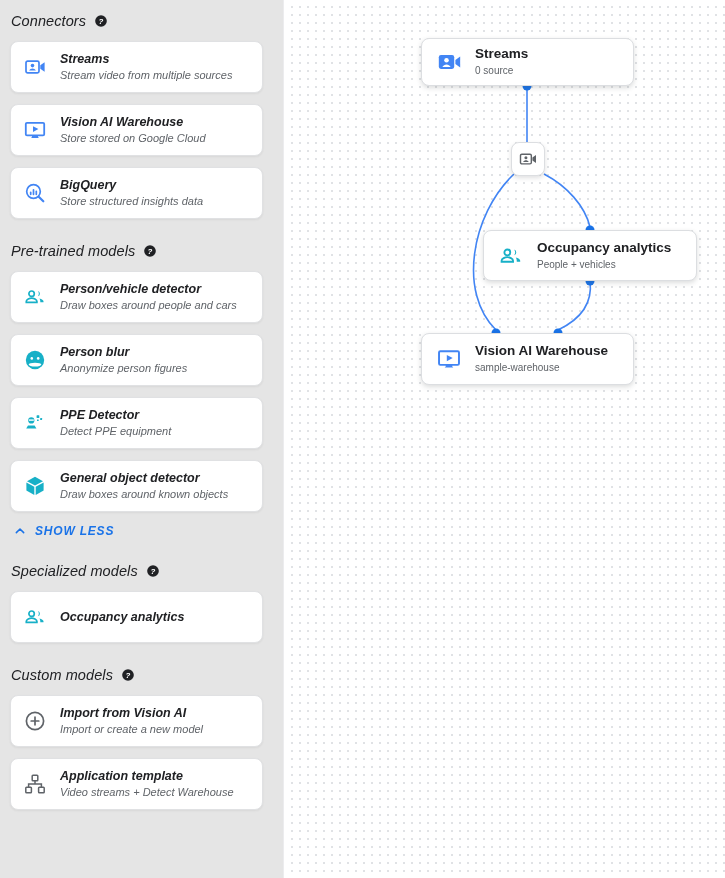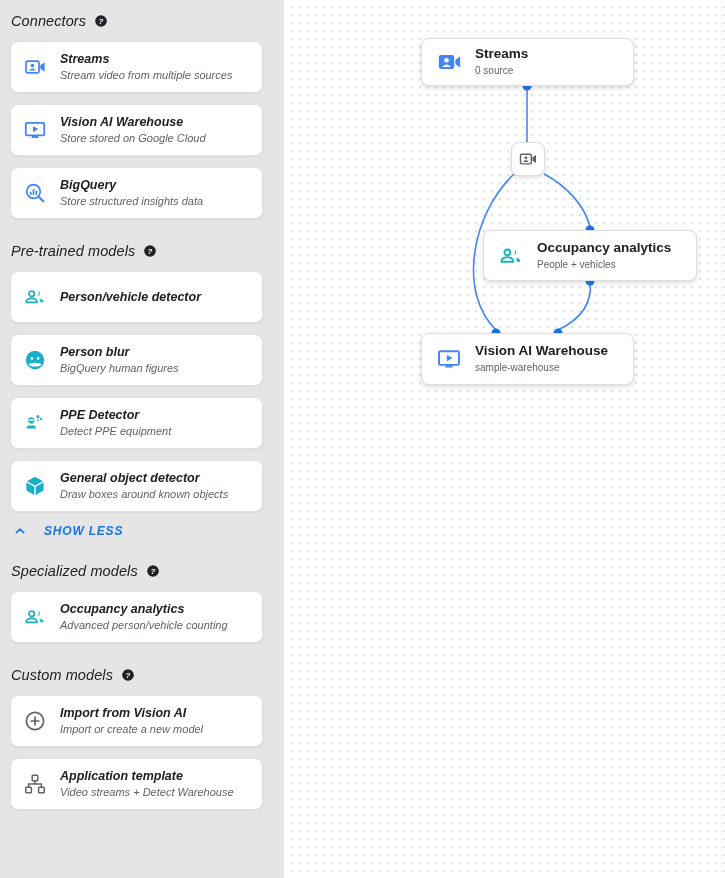--- a/index.html
+++ b/index.html
@@ -18,21 +18,21 @@
   .help { width:14px; height:14px; cursor:pointer; }
   .card { background:#fff; border:1px solid #e0e1e3; border-radius:8px; height:52px;
     display:flex; align-items:center; padding-left:12px; gap:13px; margin-bottom:11px;
     box-shadow:0 1px 2px rgba(60,64,67,.08); cursor:grab; }
   .card .icon { width:24px; height:24px; }
   .card-title { font-size:12.5px; font-weight:700; color:#202124; line-height:16px; }
   .card-sub { font-size:11px; color:#5f6368; line-height:16px; }
   .c-blue { color:#4285f4; }
   .c-teal { color:#17b0c7; }
   .c-gray { color:#5f6368; }
-  .show-less { display:flex; align-items:center; gap:16px; color:#1a73e8; font-size:12px;
+  .show-less { display:flex; align-items:center; gap:7px; color:#1a73e8; font-size:12px;
     font-weight:700; letter-spacing:.8px; margin:9px 0 0 2px; cursor:pointer; }
   .show-less .icon { width:16px; height:16px; }
 
   
   .canvas { position:absolute; left:285px; top:0; right:0; bottom:0; background:#fff;
     background-image:radial-gradient(#e0e2e5 1px, transparent 1.3px);
     background-size:8px 8px; background-position:3px 3px; }
   .edges { position:absolute; left:0; top:0; width:440px; height:878px; }
   .node { position:absolute; background:#fff; border:1px solid #dcdee1; border-radius:8px;
     display:flex; align-items:center; padding-left:14px; gap:13px;
@@ -172,31 +172,32 @@
         </span>
     </div>
     <div class="card">
       <span class="icon c-teal">
           <svg width="24" height="24">
             <use href="#i-people"></use>
           </svg>
         </span>
       <div>
         <div class="card-title">Person/vehicle detector</div>
+        <div class="card-sub">Draw boxes around people and cars</div>
       </div>
     </div>
     <div class="card">
       <span class="icon c-teal">
           <svg width="24" height="24">
             <use href="#i-face"></use>
           </svg>
         </span>
       <div>
         <div class="card-title">Person blur</div>
-        <div class="card-sub">BigQuery human figures</div>
+        <div class="card-sub">Anonymize person figures</div>
       </div>
     </div>
     <div class="card">
       <span class="icon c-teal">
           <svg width="24" height="24">
             <use href="#i-ppe"></use>
           </svg>
         </span>
       <div>
         <div class="card-title">PPE Detector</div>
@@ -232,21 +233,20 @@
         </span>
     </div>
     <div class="card">
       <span class="icon c-teal">
           <svg width="24" height="24">
             <use href="#i-people"></use>
           </svg>
         </span>
       <div>
         <div class="card-title">Occupancy analytics</div>
-        <div class="card-sub">Advanced person/vehicle counting</div>
       </div>
     </div>
 
     <div class="sec-head">
       <span class="sec-title">Custom models</span>
       <span class="icon help">
           <svg width="14" height="14">
             <use href="#i-help"></use>
           </svg>
         </span>

